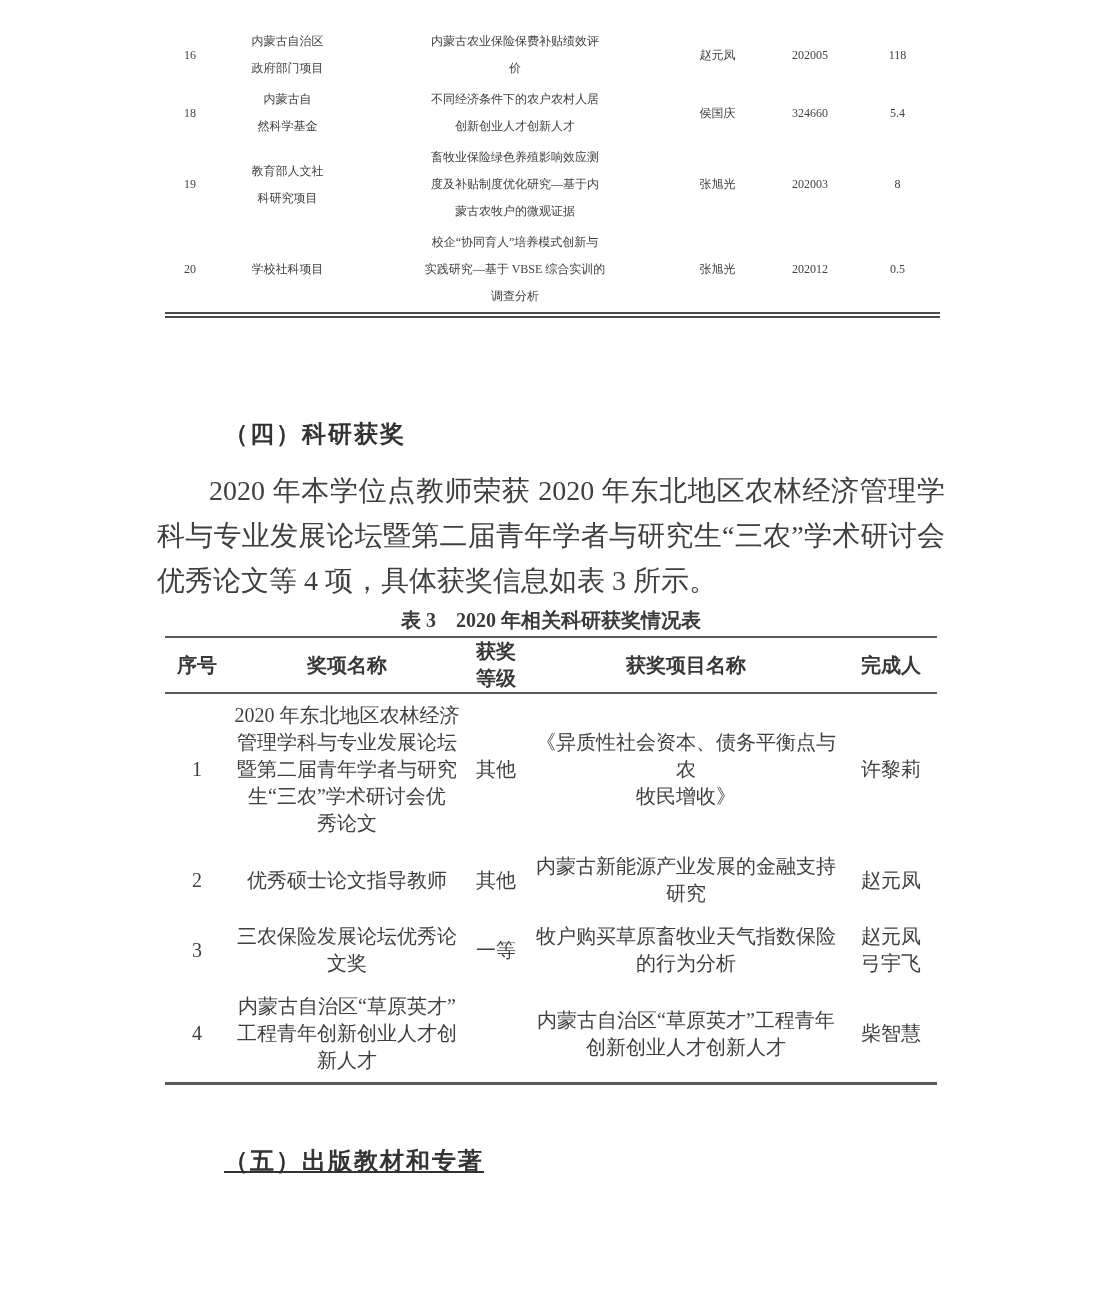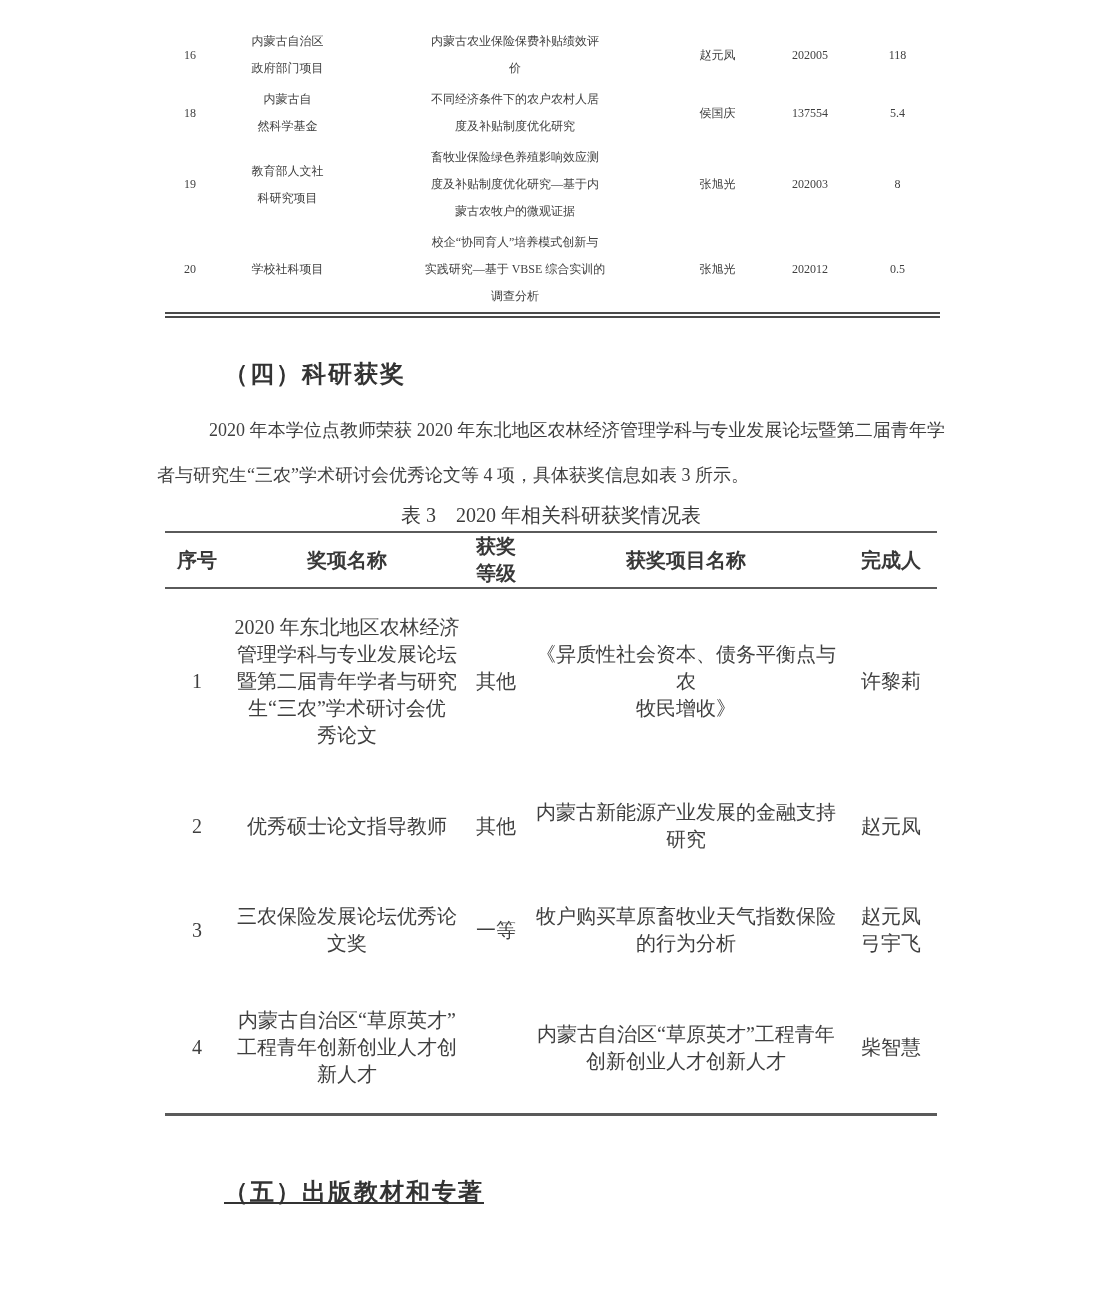--- a/index.html
+++ b/index.html
@@ -29,49 +29,49 @@
   }
   .projects-table td {
     text-align: center;
     vertical-align: middle;
     padding: 2px 0;
     white-space: pre-line;
   }
 
   
   .section-heading {
-    margin: 40px 0 0 224px;
+    margin: 100px 0 0 224px;
     font-size: 24px;
     font-weight: bold;
     color: #333333;
     letter-spacing: 2px;
   }
   .section-heading.second {
     margin-top: 60px;
     text-decoration: underline;
   }
 
   
   .body-para {
     margin: 18px 0 0 157px;
     width: 788px;
-    font-size: 18px;
+    font-size: 28px;
     line-height: 45px;
     text-align: justify;
     text-indent: 52px;
     color: #3f3f3f;
   }
 
   
   .table-caption {
     margin: 4px 0 2px 165px;
     width: 772px;
     text-align: center;
     font-size: 20px;
-    font-weight: normal;
+    font-weight: bold;
     color: #3a3a3a;
     white-space: pre-line;
   }
 
   
   .awards-table {
     margin: 0 0 0 165px;
     width: 772px;
     border-collapse: collapse;
     border-top: 2px solid #5a5a5a;
@@ -86,21 +86,21 @@
     font-weight: bold;
     text-align: center;
     vertical-align: middle;
     padding: 0;
     white-space: pre-line;
     color: #383838;
   }
   .awards-table td {
     text-align: center;
     vertical-align: middle;
-    padding: 25px 0;
+    padding: 8px 0;
     white-space: pre-line;
   }
 </style>
 </head>
 <body>
 
 <div class="page">
 
   <table class="projects-table">
     <colgroup>
@@ -120,23 +120,23 @@
 价</td>
         <td>赵元凤</td>
         <td>202005</td>
         <td>118</td>
       </tr>
       <tr>
         <td>18</td>
         <td>内蒙古自
 然科学基金</td>
         <td>不同经济条件下的农户农村人居
-度及补贴制度优化研究</td>
+创新创业人才创新人才</td>
         <td>侯国庆</td>
-        <td>137554</td>
+        <td>324660</td>
         <td>5.4</td>
       </tr>
       <tr>
         <td>19</td>
         <td>教育部人文社
 科研究项目</td>
         <td>畜牧业保险绿色养殖影响效应测
 度及补贴制度优化研究—基于内
 蒙古农牧户的微观证据</td>
         <td>张旭光</td>

